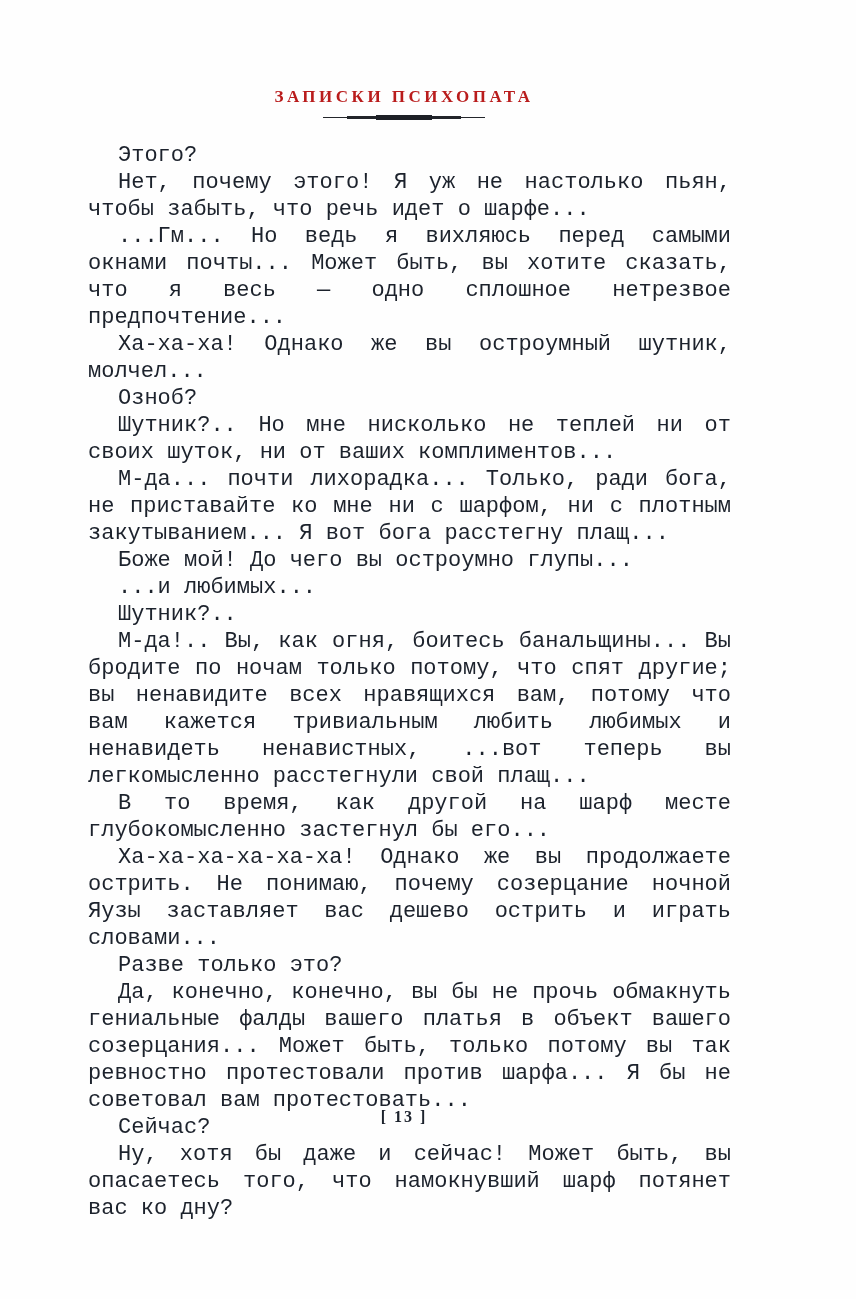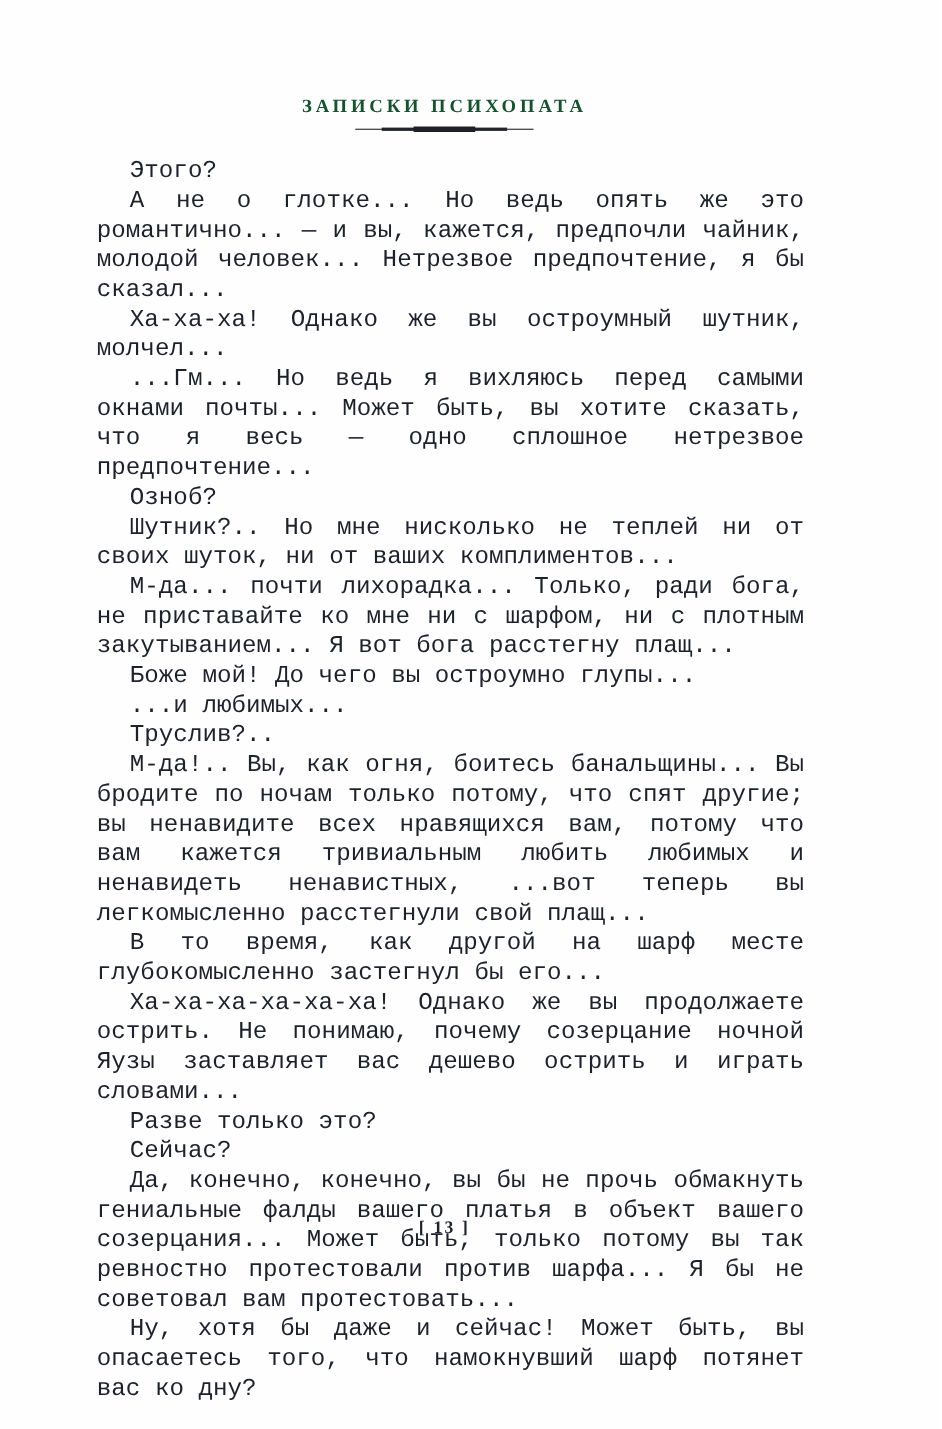--- a/index.html
+++ b/index.html
@@ -21,21 +21,21 @@
     position: absolute;
     top: 87px;
     left: 0;
     width: 808px;
     text-align: center;
   }
   .header-title {
     font-size: 17px;
     font-weight: bold;
     letter-spacing: 3.5px;
-    color: #14532d;
+    color: #b91c1c;
     white-space: nowrap;
   }
   .header-rule {
     position: relative;
     margin: 8px auto 0;
     width: 162px;
     height: 6px;
   }
   .orn-thin {
     position: absolute;
@@ -100,35 +100,35 @@
     <div class="header-title">ЗАПИСКИ ПСИХОПАТА</div>
     <div class="header-rule">
       <div class="orn-thin"></div>
       <div class="orn-med"></div>
       <div class="orn-thick"></div>
     </div>
   </div>
 
   <div class="body-text">
       <p>Этого?</p>
-      <p>А не о глотке... Но ведь опять же это романтично... — и вы, кажется, предпочли чайник, молодой человек... Нетрезвое пред­почтение, я бы сказал...</p>
+      <p>Нет, почему этого! Я уж не настолько пьян, чтобы забыть, что речь идет о шарфе...</p>
+      <p>...Гм... Но ведь я вихляюсь перед самыми окнами почты... Может быть, вы хотите сказать, что я весь — одно сплошное нетрезвое предпочтение...</p>
       <p>Ха-ха-ха! Однако же вы остроумный шутник, молчел...</p>
-      <p>...Гм... Но ведь я вихляюсь перед самыми окнами почты... Может быть, вы хотите сказать, что я весь — одно сплошное нетрезвое предпочтение...</p>
       <p>Озноб?</p>
       <p>Шутник?.. Но мне нисколько не теплей ни от своих шуток, ни от ваших комплиментов...</p>
       <p>М-да... почти лихорадка... Только, ради бога, не приставайте ко мне ни с шарфом, ни с плотным закутыванием... Я вот бога расстегну плащ...</p>
       <p>Боже мой! До чего вы остроумно глупы...</p>
       <p>...и любимых...</p>
-      <p>Труслив?..</p>
+      <p>Шутник?..</p>
       <p>М-да!.. Вы, как огня, боитесь банальщины... Вы бродите по ночам только потому, что спят другие; вы ненавидите всех нра­вящихся вам, потому что вам кажется тривиальным любить любимых и ненавидеть ненавистных, ...вот теперь вы легкомыс­ленно расстегнули свой плащ...</p>
       <p>В то время, как другой на шарф месте глубокомысленно застегнул бы его...</p>
       <p>Ха-ха-ха-ха-ха-ха! Однако же вы продолжаете острить. Не понимаю, почему созерцание ночной Яузы заставляет вас дешево острить и играть словами...</p>
       <p>Разве только это?</p>
+      <p>Да, конечно, конечно, вы бы не прочь обмакнуть гениальные фалды вашего платья в объект вашего созерцания... Может быть, только потому вы так ревностно протестовали против шарфа... Я бы не советовал вам протестовать...</p>
       <p>Сейчас?</p>
-      <p>Да, конечно, конечно, вы бы не прочь обмакнуть гениальные фалды вашего платья в объект вашего созерцания... Может быть, только потому вы так ревностно протестовали против шарфа... Я бы не советовал вам протестовать...</p>
       <p>Ну, хотя бы даже и сейчас! Может быть, вы опасаетесь того, что намокнувший шарф потянет вас ко дну?</p>
     </div>
 
   <div class="footer">
     <span class="page-number">[ 13 ]</span>
   </div>
 
 </div>
 
 </body></html>

